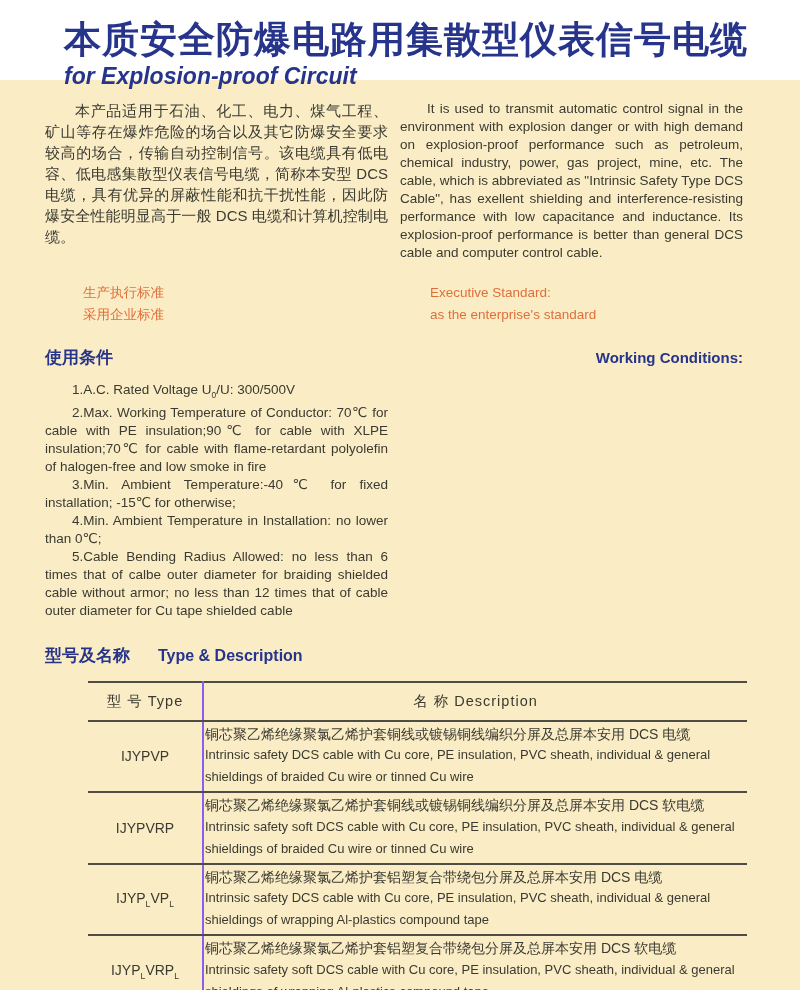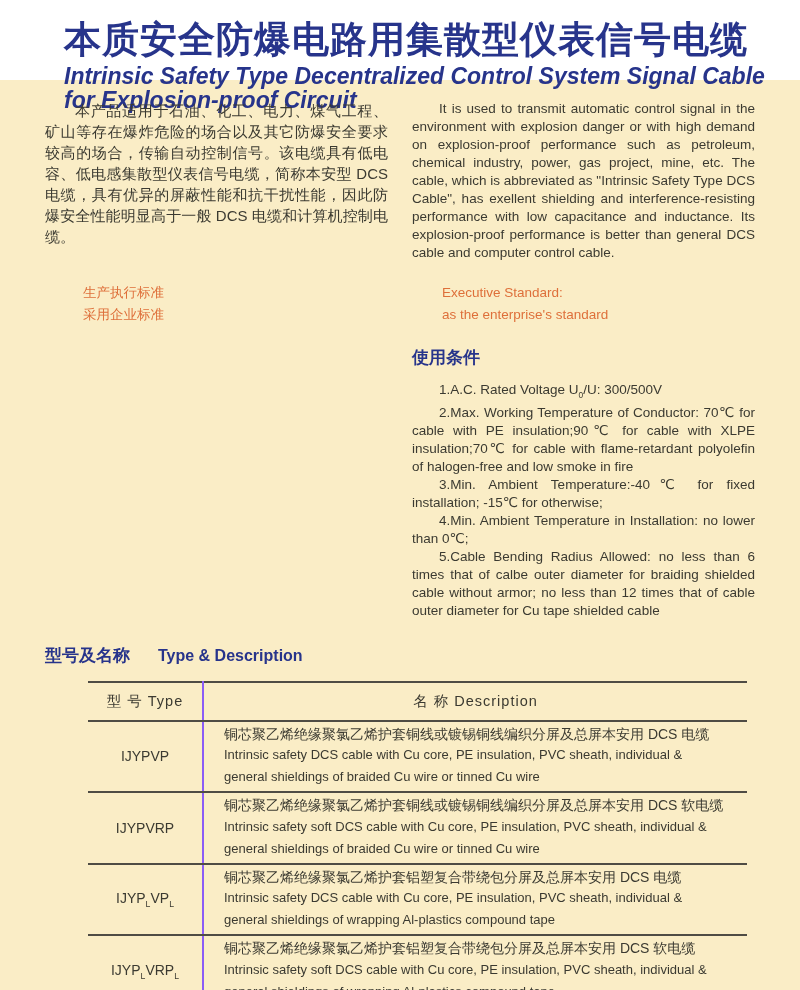--- a/index.html
+++ b/index.html
@@ -16,21 +16,21 @@
   }
   .title-zh {
     color: #27348B; font-size: 37px; font-weight: bold;
     letter-spacing: 1px; line-height: 40px;
   }
   .title-en {
     color: #27348B; font-size: 23px; font-weight: bold; font-style: italic;
     line-height: 24px; margin-top: 4px;
   }
   main { padding: 0 45px; }
-  .cols { display: flex; gap: 24px; justify-content: flex-end; }
+  .cols { display: flex; gap: 12px; }
   .col { width: 343px; }
   .intro { margin-top: 20px; min-height: 150px; }
   .intro .zh {
     font-size: 15px; line-height: 21px; text-align: justify; text-indent: 2em;
   }
   .intro .en {
     font-size: 13.5px; line-height: 18px; text-align: justify; text-indent: 2em;
   }
   .standard { margin-top: 20px; font-size: 13.5px; line-height: 22px; color: #DE6F3A; }
   .standard .std-zh { padding-left: 38px; }
@@ -51,31 +51,30 @@
   }
   table.spec th, table.spec td { border-bottom: 2px solid #4F4C44; }
   table.spec th:first-child, table.spec td:first-child {
     border-right: 2px solid #8b5cf6; width: 115px;
   }
   table.spec th {
     font-weight: normal; font-size: 14.5px; padding: 9px 0; text-align: center;
     letter-spacing: 1px;
   }
   td.type-cell { text-align: center; vertical-align: middle; font-size: 14px; }
-  td.desc-cell { padding: 3px 20px; vertical-align: middle; }
+  td.desc-cell { padding: 3px 1px; vertical-align: middle; }
   .desc-zh { font-size: 14px; line-height: 19.5px; }
   .desc-en { font-size: 13px; line-height: 22px; }
 </style>
 </head>
 <body>
 
 <header class="masthead">
   <h1 class="title-zh">本质安全防爆电路用集散型仪表信号电缆</h1>
   <div class="title-en">
-    <div>Intrinsic Safety Type Decentralized Control System Signal Cable</div>
     <div>for Explosion-proof Circuit</div>
   </div>
 </header>
 
 <main>
 
   <section class="intro cols">
     <p class="zh col">本产品适用于石油、化工、电力、煤气工程、矿山等存在爆炸危险的场合以及其它防爆安全要求较高的场合，传输自动控制信号。该电缆具有低电容、低电感集散型仪表信号电缆，简称本安型 DCS 电缆，具有优异的屏蔽性能和抗干扰性能，因此防爆安全性能明显高于一般 DCS 电缆和计算机控制电缆。</p>
     <p class="en col">It is used to transmit automatic control signal in the environment with explosion danger or with high demand on explosion-proof performance such as petroleum, chemical industry, power, gas project, mine, etc. The cable, which is abbreviated as "Intrinsic Safety Type DCS Cable", has exellent shielding and interference-resisting performance with low capacitance and inductance. Its explosion-proof performance is better than general DCS cable and computer control cable.</p>
   </section>
@@ -86,20 +85,21 @@
       <div>采用企业标准</div>
     </div>
     <div class="std-en col">
       <div>Executive Standard:</div>
       <div>as the enterprise's standard</div>
     </div>
   </section>
 
   <section class="cond-head cols">
     <h3 class="h-zh col">使用条件</h3>
+    <h3 class="h-en col">Working Conditions:</h3>
   </section>
 
   <section class="lists cols">
     <div class="list en col">
       <p>1.A.C. Rated Voltage U<sub>0</sub>/U: 300/500V</p>
       <p>2.Max. Working Temperature of Conductor: 70℃ for cable with PE insulation;90℃ for cable with XLPE insulation;70℃ for cable with flame-retardant polyolefin of halogen-free and low smoke in fire</p>
       <p>3.Min. Ambient  Temperature:-40℃ for fixed installation; -15℃ for otherwise;</p>
       <p>4.Min. Ambient Temperature in Installation: no lower than 0℃;</p>
       <p>5.Cable Bending Radius Allowed:  no less than 6 times that of calbe outer diameter for braiding shielded cable without armor; no less than 12 times that of cable outer diameter for Cu tape shielded cable</p>
     </div>

